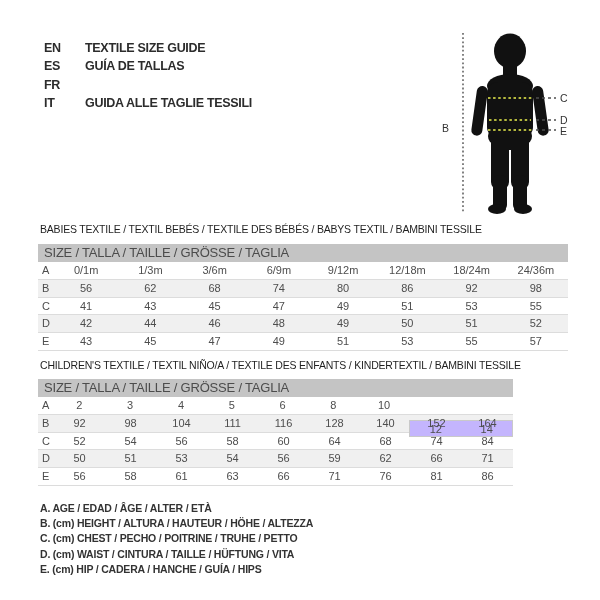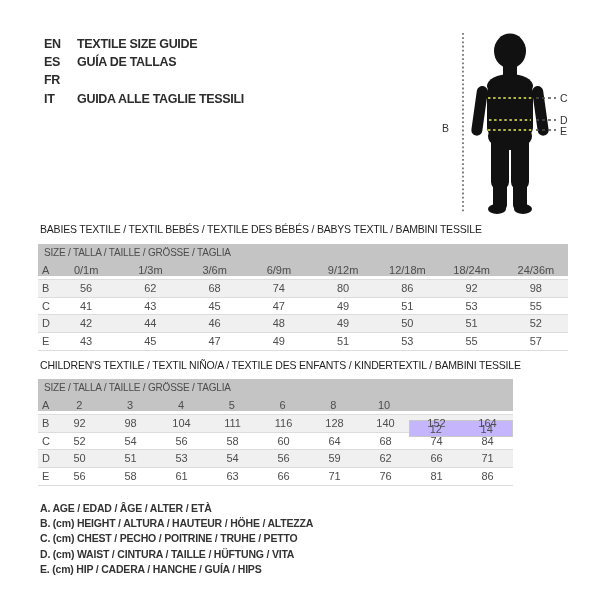--- a/index.html
+++ b/index.html
@@ -1,40 +1,40 @@
 <!DOCTYPE html>
 <html style="--bar-bg: #c4c4c4; --stripe: #f0f0f0; --row-border: #dcdcdc; --text-dark: #2c2c2c; --table-text: #4d4d4d; --silhouette: #111111; --measure-dash-accent: #b5b93e; --measure-dash: #4d4d4d; --highlight-border: #c9c9c9;"><head>
 <meta charset="utf-8">
 <style>
   html,body{margin:0;padding:0;background:#fff;}
   body{width:600px;height:600px;font-family:"Liberation Sans",sans-serif;}
   .page{position:relative;width:600px;height:600px;background:#fff;overflow:hidden;}
 
   
   .lang-block{position:absolute;left:44px;top:37px;}
-  .lang-row{display:flex;height:18.2px;align-items:flex-start;}
+  .lang-row{display:flex;height:18.2px;align-items:flex-end;gap:8px;}
   .lang-code{width:33px;font-weight:bold;font-size:12.5px;letter-spacing:-0.3px;color:var(--text-dark);}
   .lang-text{font-weight:bold;font-size:12.5px;letter-spacing:-0.3px;color:var(--text-dark);white-space:nowrap;}
 
   
   .figure-wrap{position:absolute;left:430px;top:12px;width:160px;height:215px;}
   .sil{fill:var(--silhouette);}
   .dash-olive{stroke:var(--measure-dash-accent);stroke-width:2.2;stroke-dasharray:2.5 2.6;}
   .dash-gray{stroke:var(--measure-dash);stroke-width:1.6;stroke-dasharray:3 3;}
   .dash-b{stroke:var(--measure-dash);stroke-width:1.4;stroke-dasharray:1.8 2.4;}
   .fig-label{font-family:"Liberation Sans",sans-serif;font-size:10.5px;fill:#333;}
 
   
   .section-title{position:absolute;left:40px;font-weight:normal;font-size:10.5px;letter-spacing:-0.2px;color:#1f1f1f;white-space:nowrap;}
   #babies-title{top:223px;}
   #children-title{top:359px;}
 
   
-  .size-bar{position:absolute;left:38px;height:32px;background:var(--bar-bg);color:#4c4c4c;
-            font-size:10px;line-height:18px;padding-left:6px;box-sizing:border-box;letter-spacing:-0.2px;}
+  .size-bar{position:absolute;left:38px;height:18px;background:var(--bar-bg);color:#4c4c4c;
+            font-size:13px;line-height:18px;padding-left:6px;box-sizing:border-box;letter-spacing:-0.2px;}
   #babies-bar{top:244px;width:530px;}
   #children-bar{top:379px;width:475px;}
 
   
   .dtable{position:absolute;left:38px;}
   #babies-table{top:262px;width:530px;}
   #children-table{top:397px;width:475px;}
   .trow{display:flex;height:17.8px;align-items:center;border-bottom:1px solid var(--row-border);box-sizing:border-box;}
   .trow.alt{background:var(--stripe);}
   .tcell{flex:1;text-align:center;font-size:11px;color:var(--table-text);height:100%;line-height:17px;box-sizing:border-box;}

